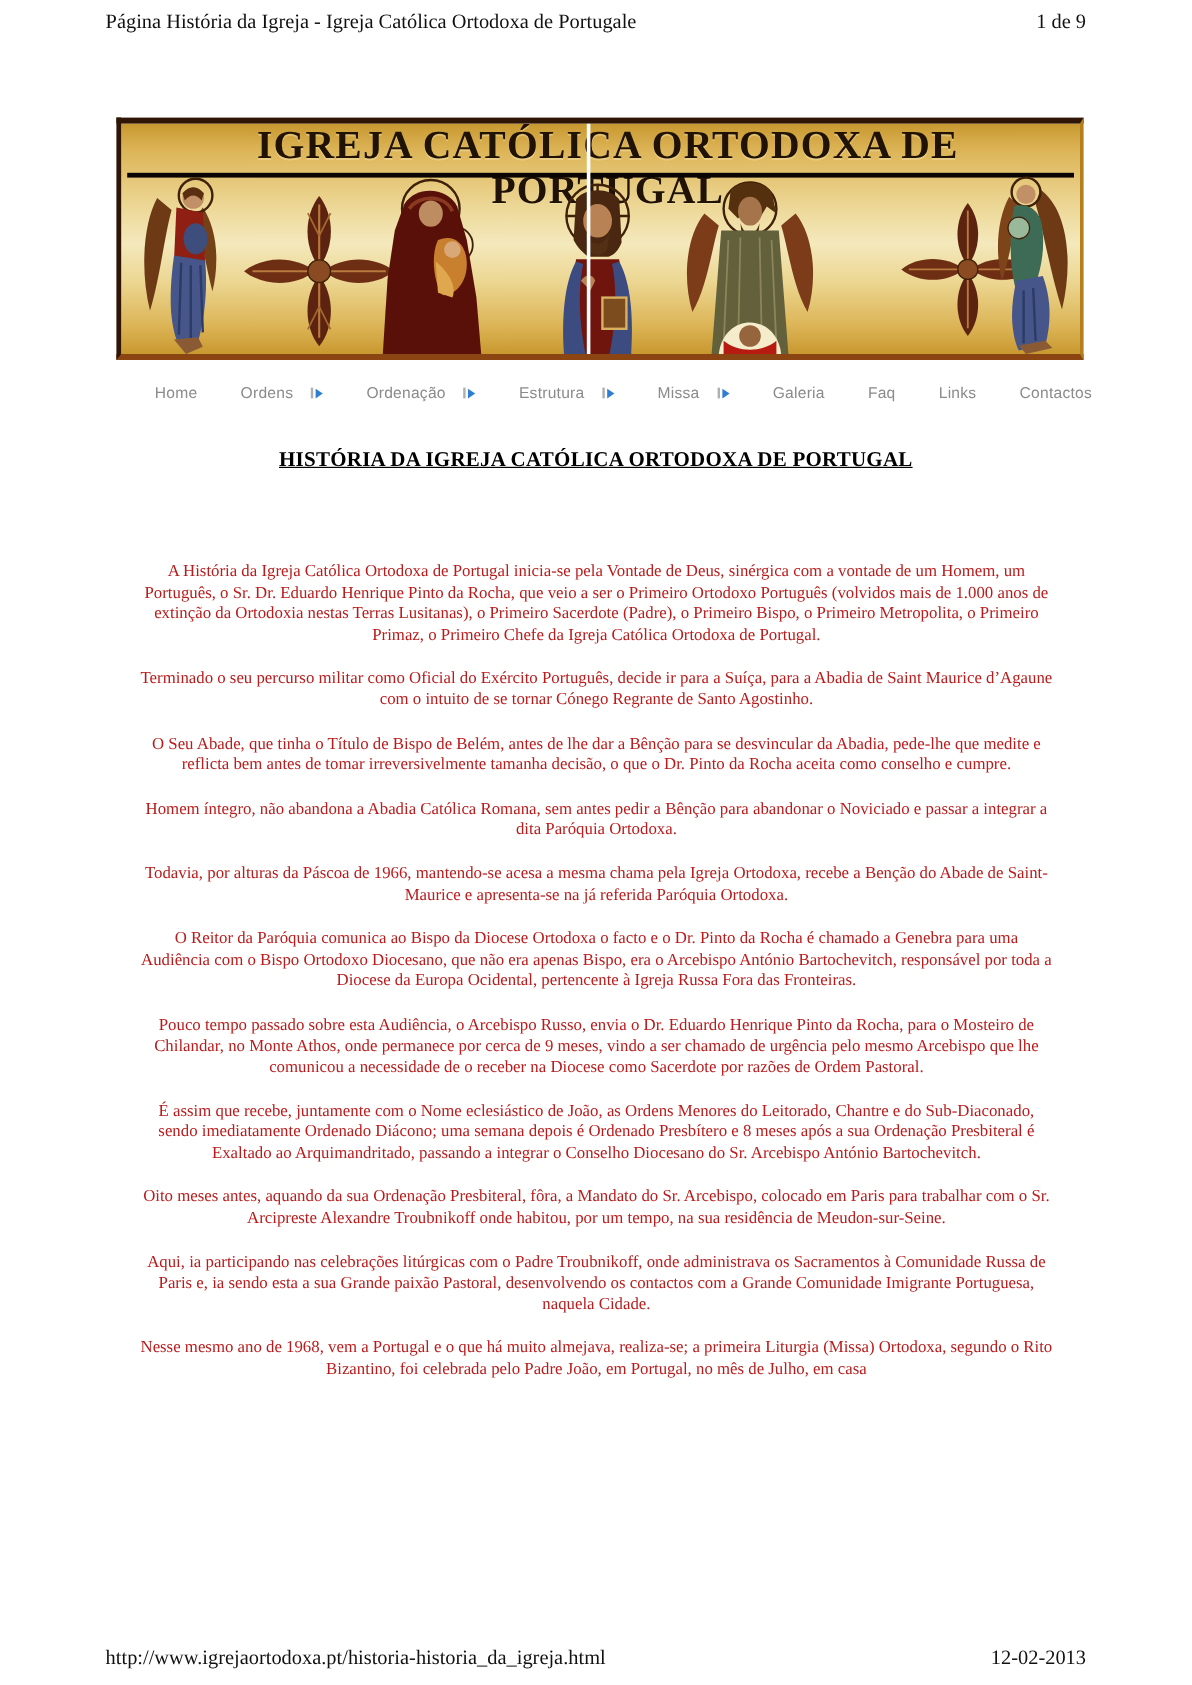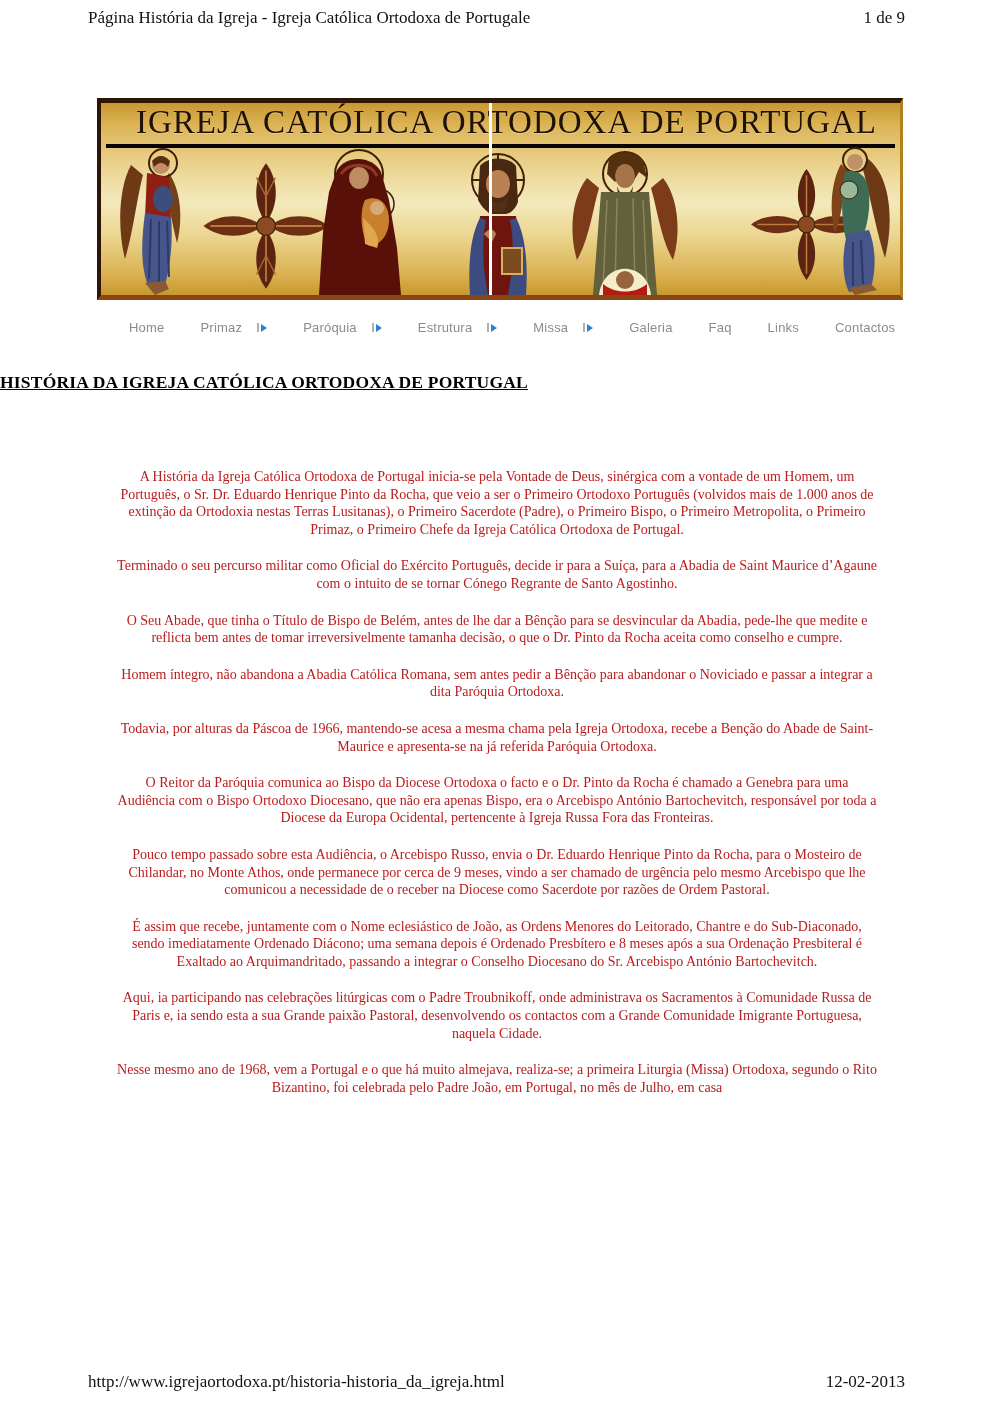--- a/index.html
+++ b/index.html
@@ -21,21 +21,21 @@
   .banner {
     position:absolute; left:97px; top:98px; width:806px; height:202px;
     box-sizing:border-box;
     border-top:5px solid #2f1505; border-bottom:5px solid #8a4512;
     border-left:4px solid #2f1505; border-right:3px solid #b4801e;
     background:linear-gradient(to bottom,#c8982f 0%,#ddb558 12%,#ecd694 35%,#f4e9bc 52%,#ecd793 68%,#dcb456 88%,#c8982f 100%);
     overflow:hidden;
   }
   .banner-title {
     position:absolute; top:1px; left:0; right:0; text-align:center;
-    font-weight:normal; font-size:33px; letter-spacing:1px; color:#201204;
+    font-weight:bold; font-size:33px; letter-spacing:1px; color:#201204;
     text-shadow:0 1px 0 rgba(255,240,200,.35);
     padding-left:12px;
   }
   .banner-underline {
     position:absolute; top:41px; left:5px; right:5px; height:4px; background:#0a0502;
   }
   .banner-icons { position:absolute; top:46px; left:0; right:0; bottom:0; }
   .fig { position:absolute; }
   .banner-split {
     position:absolute; top:-46px; bottom:0; left:388px; width:3px; background:#fdfdfd;
@@ -52,21 +52,21 @@
   .nav-item { display:inline-flex; align-items:center; cursor:pointer; }
   .nav-sep { display:inline-flex; align-items:center; margin-left:15px; }
   .nav-sep .bar { width:2px; height:9px; background:#b0b0b0; margin-right:2px; }
   .nav-sep .tri {
     width:0; height:0; border-left:6px solid #2d7fd3;
     border-top:4px solid transparent; border-bottom:4px solid transparent;
   }
 
   
   .main-heading {
-    position:absolute; top:372px; left:0; right:0; margin:0; text-align:left;
+    position:absolute; top:372px; left:0; right:0; margin:0; text-align:center;
     font-size:17.5px; font-weight:bold; letter-spacing:.2px;
     text-decoration:underline; color:#000;
   }
   .content {
     position:absolute; top:468px; left:116px; width:762px;
     font-size:14px; line-height:17.6px; text-align:center; color:#b91c1c;
   }
   .content p { margin:0 0 19px 0; }
 </style>
 </head>
@@ -171,29 +171,29 @@
   </div>
 
   <nav class="nav">
 
       <span class="nav-item">
         <span class="nav-label">Home</span>
 
       </span>
 
       <span class="nav-item">
-        <span class="nav-label">Primaz</span>
-        <span class="nav-sep">
-          <i class="bar"></i>
-          <i class="tri"></i>
-        </span>
-      </span>
-
-      <span class="nav-item">
-        <span class="nav-label">Paróquia</span>
+        <span class="nav-label">Ordens</span>
+        <span class="nav-sep">
+          <i class="bar"></i>
+          <i class="tri"></i>
+        </span>
+      </span>
+
+      <span class="nav-item">
+        <span class="nav-label">Ordenação</span>
         <span class="nav-sep">
           <i class="bar"></i>
           <i class="tri"></i>
         </span>
       </span>
 
       <span class="nav-item">
         <span class="nav-label">Estrutura</span>
         <span class="nav-sep">
           <i class="bar"></i>
@@ -244,20 +244,21 @@
       <p>Homem íntegro, não abandona a Abadia Católica Romana, sem antes pedir a Bênção para abandonar o Noviciado e passar a integrar a dita Paróquia Ortodoxa.</p>
 
       <p>Todavia, por alturas da Páscoa de 1966, mantendo-se acesa a mesma chama pela Igreja Ortodoxa, recebe a Benção do Abade de Saint-Maurice e apresenta-se na já referida Paróquia Ortodoxa.</p>
 
       <p>O Reitor da Paróquia comunica ao Bispo da Diocese Ortodoxa o facto e o Dr. Pinto da Rocha é chamado a Genebra para uma Audiência com o Bispo Ortodoxo Diocesano, que não era apenas Bispo, era o Arcebispo António Bartochevitch, responsável por toda a Diocese da Europa Ocidental, pertencente à Igreja Russa Fora das Fronteiras.</p>
 
       <p>Pouco tempo passado sobre esta Audiência, o Arcebispo Russo, envia o Dr. Eduardo Henrique Pinto da Rocha, para o Mosteiro de Chilandar, no Monte Athos, onde permanece por cerca de 9 meses, vindo a ser chamado de urgência pelo mesmo Arcebispo que lhe comunicou a necessidade de o receber na Diocese como Sacerdote por razões de Ordem Pastoral.</p>
 
       <p>É assim que recebe, juntamente com o Nome eclesiástico de João, as Ordens Menores do Leitorado, Chantre e do Sub-Diaconado, sendo imediatamente Ordenado Diácono; uma semana depois é Ordenado Presbítero e 8 meses após a sua Ordenação Presbiteral é Exaltado ao Arquimandritado, passando a integrar o Conselho Diocesano do Sr. Arcebispo António Bartochevitch.</p>
 
+      <p>Oito meses antes, aquando da sua Ordenação Presbiteral, fôra, a Mandato do Sr. Arcebispo, colocado em Paris para trabalhar com o Sr. Arcipreste Alexandre Troubnikoff onde habitou, por um tempo, na sua residência de Meudon-sur-Seine.</p>
 
       <p>Aqui, ia participando nas celebrações litúrgicas com o Padre Troubnikoff, onde administrava os Sacramentos à Comunidade Russa de Paris e, ia sendo esta a sua Grande paixão Pastoral, desenvolvendo os contactos com a Grande Comunidade Imigrante Portuguesa, naquela Cidade.</p>
 
       <p>Nesse mesmo ano de 1968, vem a Portugal e o que há muito almejava, realiza-se; a primeira Liturgia (Missa) Ortodoxa, segundo o Rito Bizantino, foi celebrada pelo Padre João, em Portugal, no mês de Julho, em casa</p>
     </div>
 
   <div class="print-footer">
     <span>http://www.igrejaortodoxa.pt/historia-historia_da_igreja.html</span>
     <span>12-02-2013</span>
   </div>

